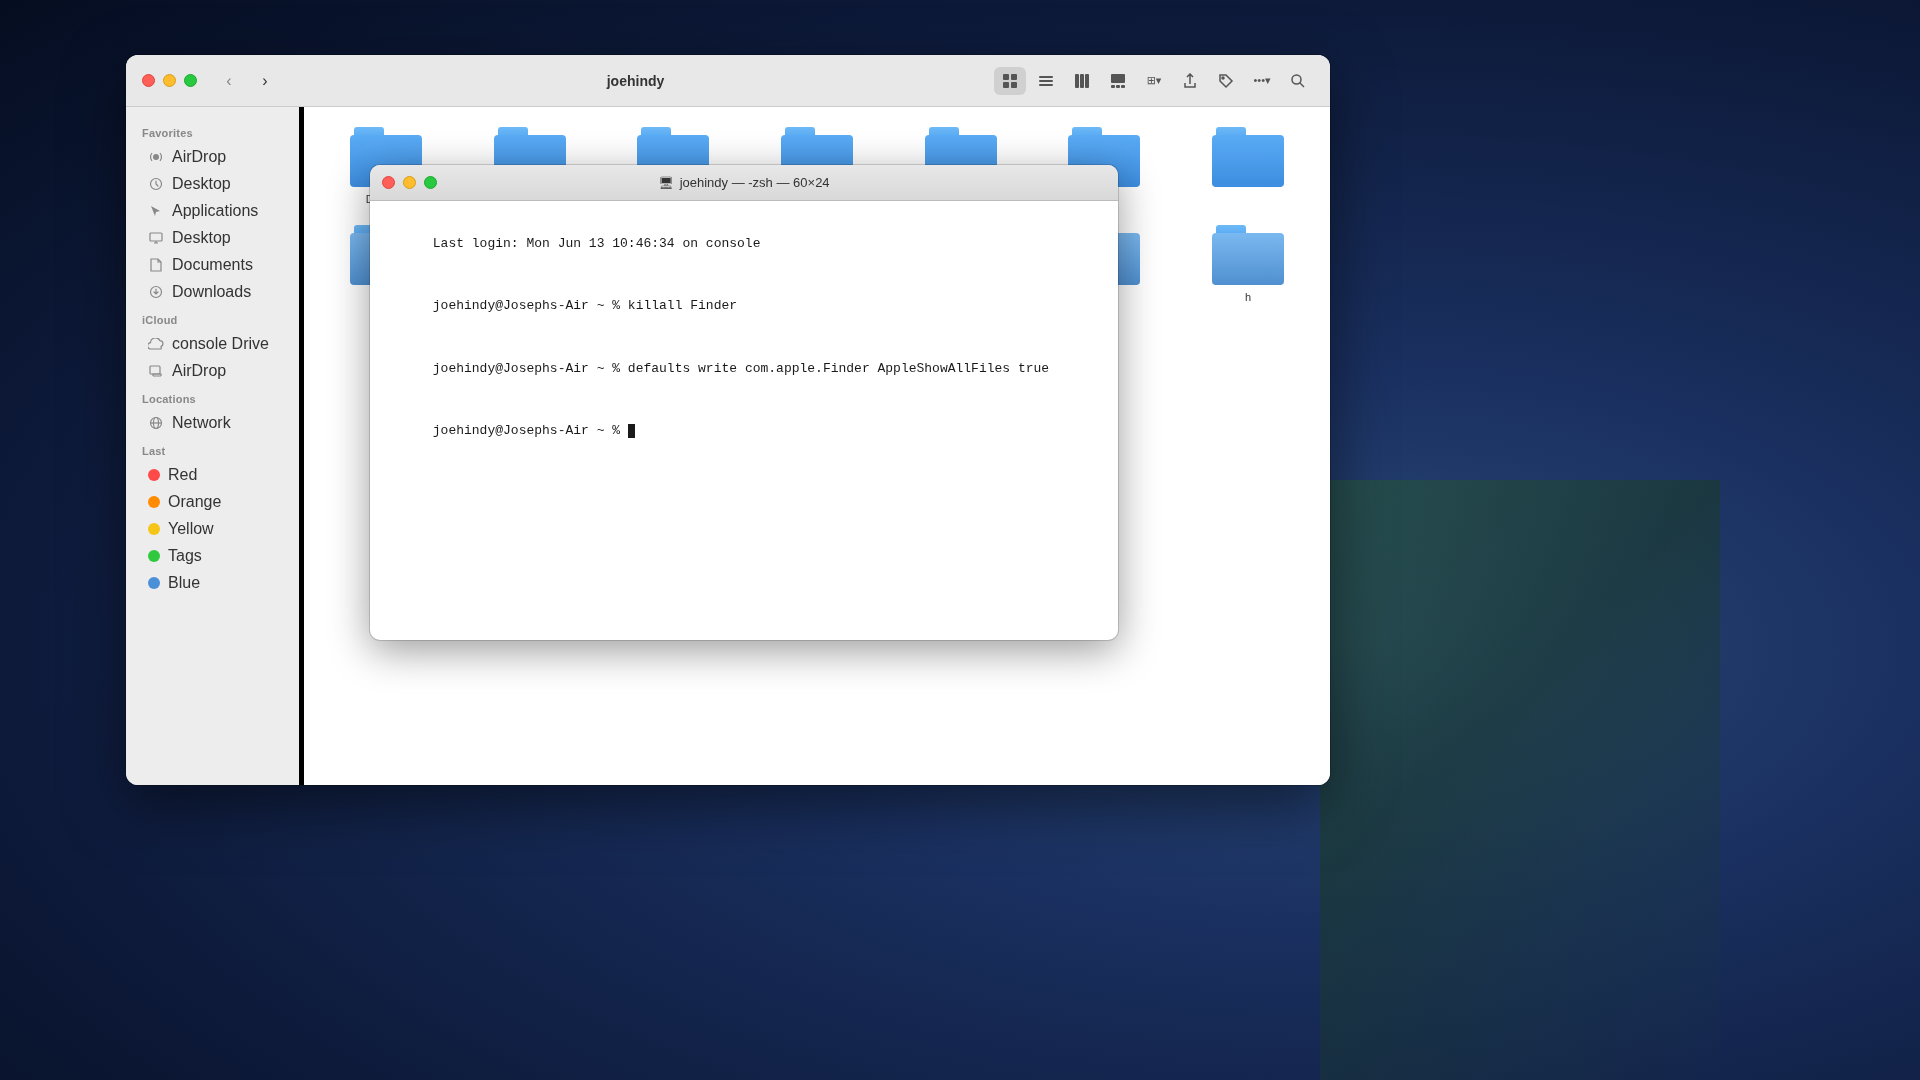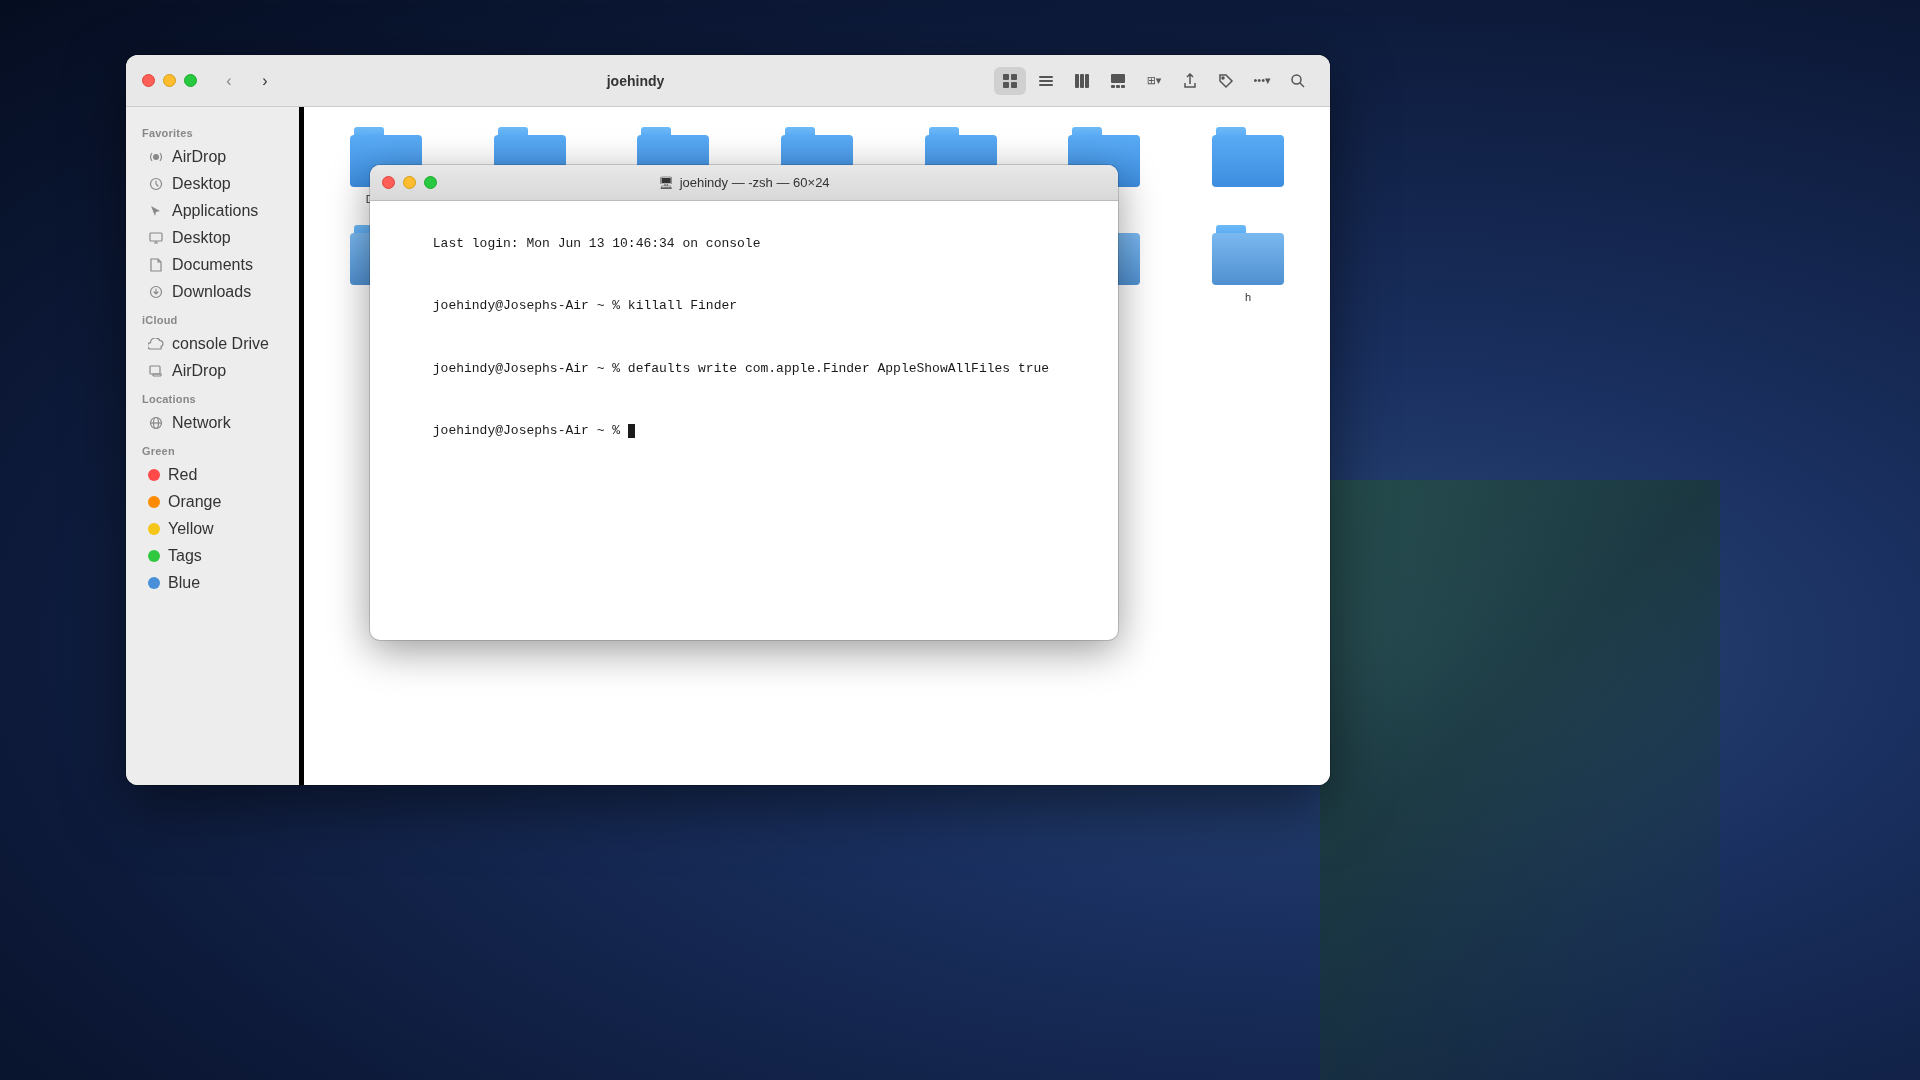--- a/index.html
+++ b/index.html
@@ -484,21 +484,21 @@
         <div class="sidebar-icon">
           <svg width="14" height="14" viewBox="0 0 14 14" fill="none">
             <circle cx="7" cy="7" r="5.5" stroke="#888" stroke-width="1.2"></circle>
             <ellipse cx="7" cy="7" rx="2.5" ry="5.5" stroke="#888" stroke-width="1.2"></ellipse>
             <line x1="1.5" y1="7" x2="12.5" y2="7" stroke="#888" stroke-width="1.2"></line>
           </svg>
         </div>
         <span>Network</span>
       </div>
 
-      <div class="sidebar-section-header">Green</div>
+      <div class="sidebar-section-header">Last</div>
 
       <div class="sidebar-item">
         <div class="tag-dot" style="background:#ff4a4a;"></div>
         <span>Red</span>
       </div>
 
       <div class="sidebar-item">
         <div class="tag-dot" style="background:#ff8c00;"></div>
         <span>Orange</span>
       </div>

